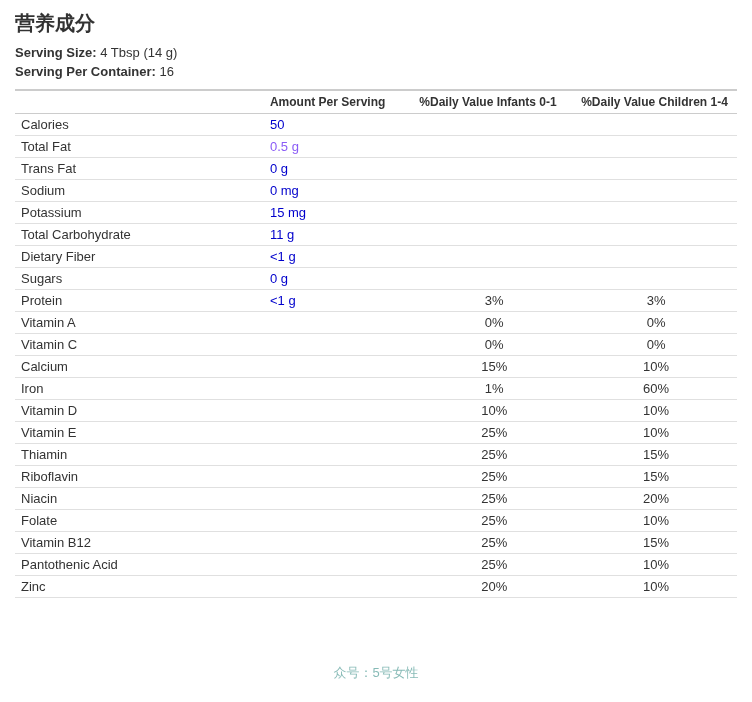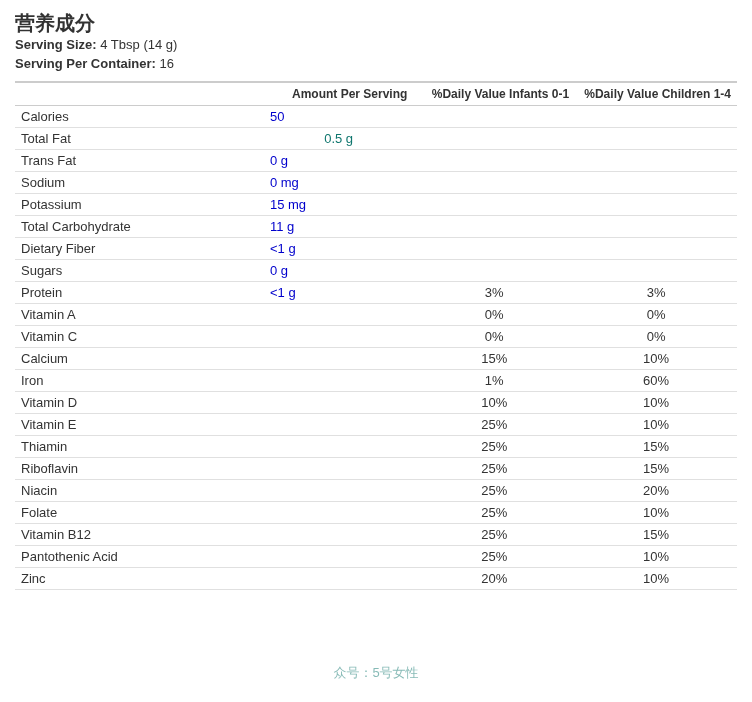--- a/index.html
+++ b/index.html
@@ -8,38 +8,39 @@
       font-size: 13px;
       color: #333;
       background: #fff;
       width: 752px;
       min-height: 702px;
       padding: 10px 15px;
     }
     h1.title {
       font-size: 20px;
       font-weight: bold;
+      margin-bottom: 8px;
       color: #333;
     }
     .serving-info {
       margin-bottom: 4px;
       font-size: 13px;
     }
     .serving-info strong {
       font-weight: bold;
     }
     table {
       width: 100%;
       border-collapse: collapse;
       margin-top: 10px;
     }
     thead tr th {
       font-weight: bold;
       font-size: 12px;
-      text-align: right;
+      text-align: left;
       padding: 4px 6px;
       border-top: 2px solid #ccc;
       border-bottom: 1px solid #ccc;
       vertical-align: bottom;
     }
     thead tr th:first-child {
       text-align: left;
     }
     tbody tr td {
       padding: 3px 6px;
@@ -96,21 +97,21 @@
   </thead>
   <tbody id="nutrition-body">
   <tr>
         <td>Calories</td>
         <td class="amount" style="color: rgb(0, 0, 204);">50</td>
         <td class="pct"></td>
         <td class="pct"></td>
       </tr>
       <tr>
         <td>Total Fat</td>
-        <td class="amount" style="color: #0f766e; text-align: center;">0.5 g</td>
+        <td class="amount" style="color: #8b5cf6;">0.5 g</td>
         <td class="pct"></td>
         <td class="pct"></td>
       </tr>
       <tr>
         <td>Trans Fat</td>
         <td class="amount" style="color: rgb(0, 0, 204);">0 g</td>
         <td class="pct"></td>
         <td class="pct"></td>
       </tr>
       <tr>

